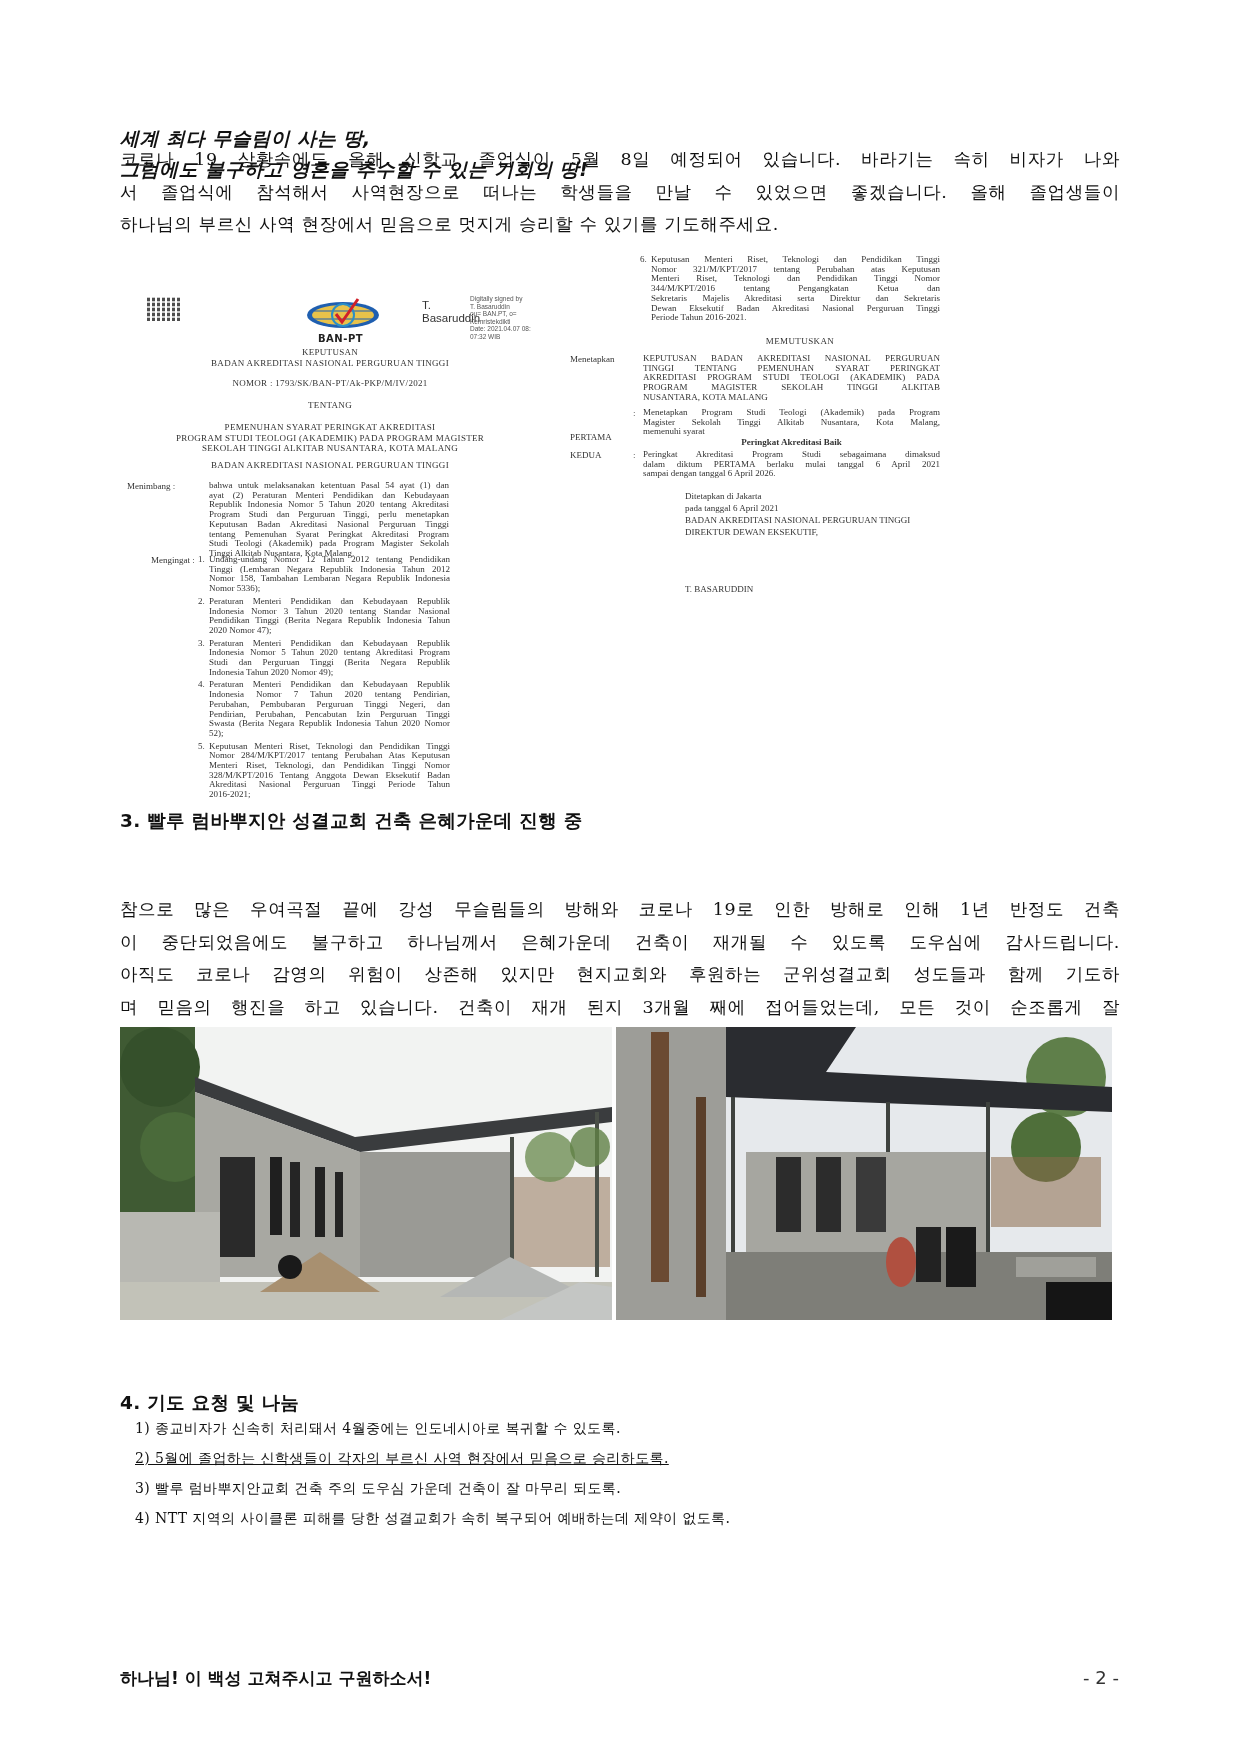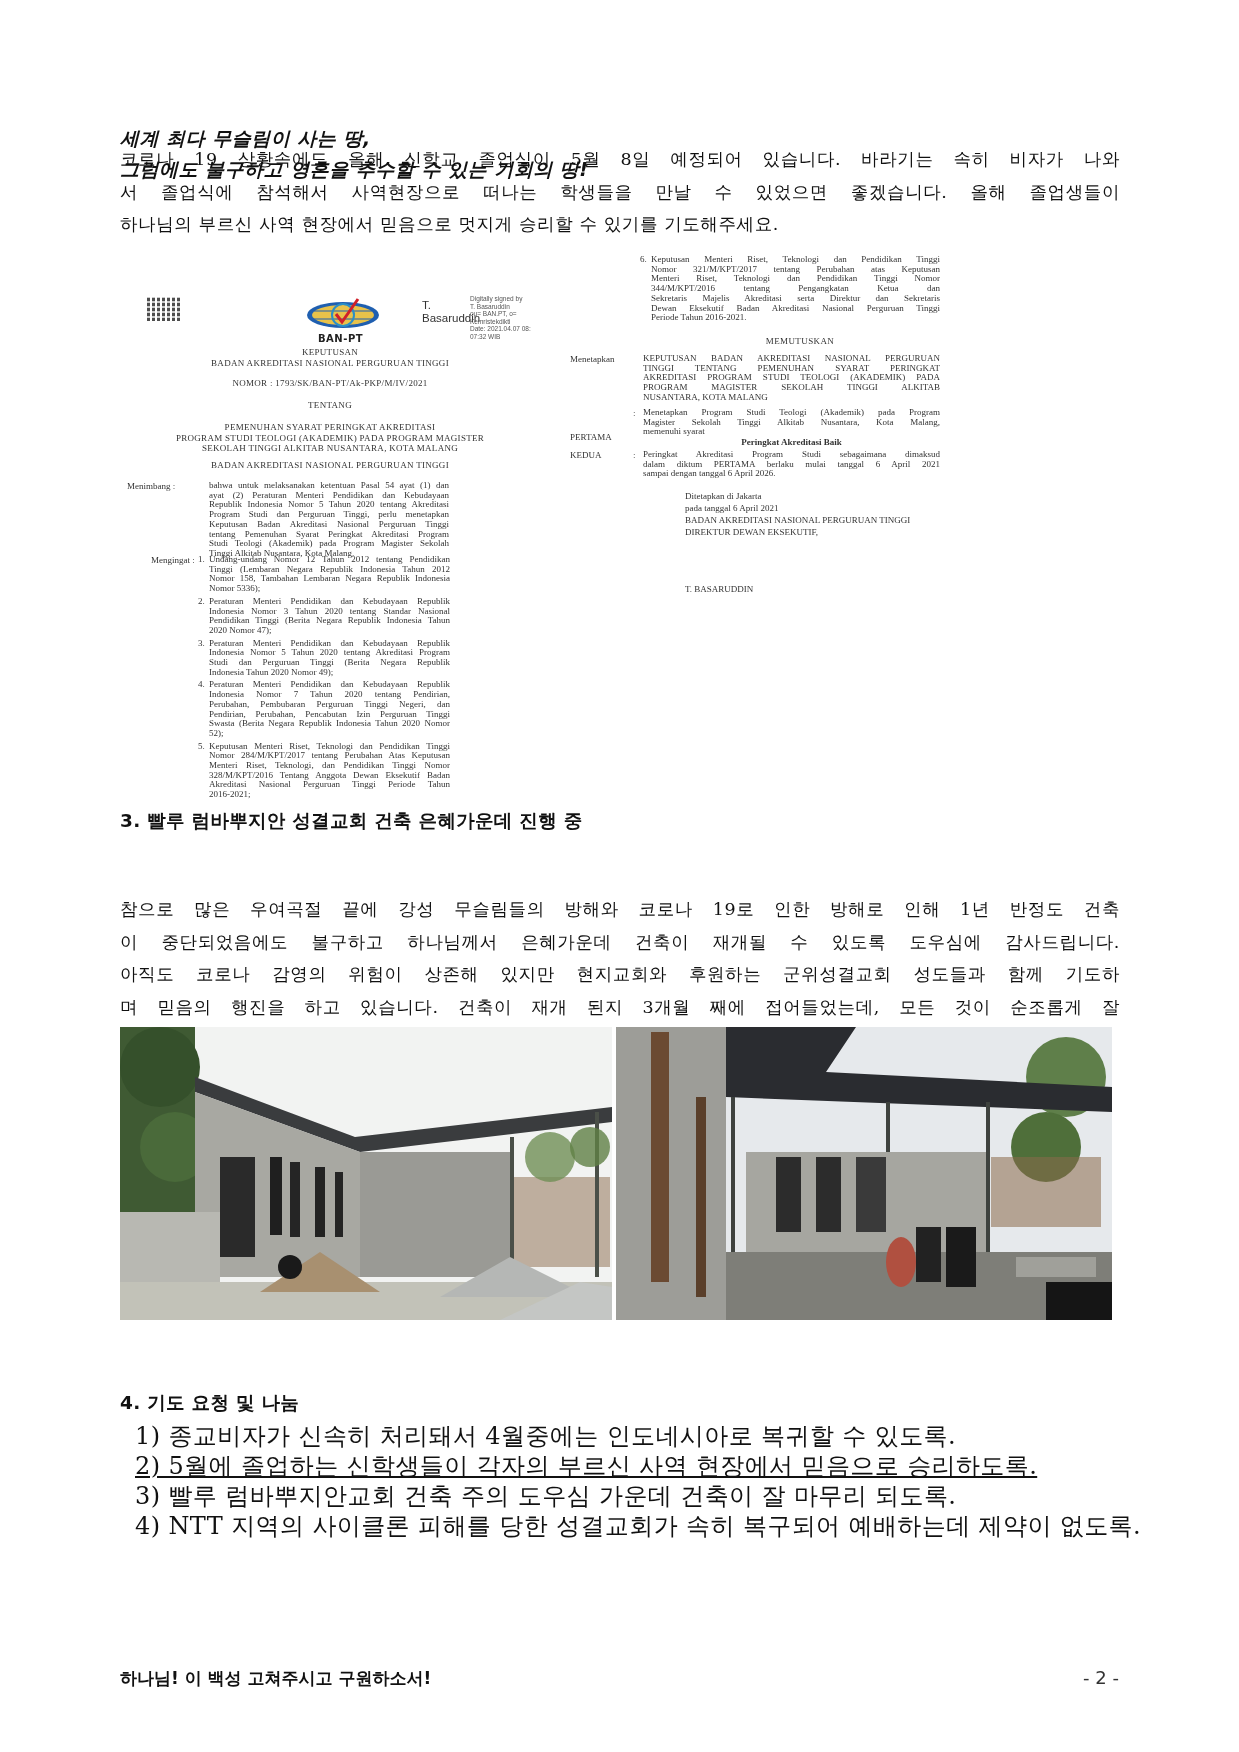--- a/index.html
+++ b/index.html
@@ -67,21 +67,21 @@
   .section-title { position: absolute; left: 120px; font-family: "DejaVu Sans", sans-serif; font-weight: bold; font-size: 18.5px; white-space: nowrap; letter-spacing: .3px; }
   .st3 { top: 808px; }
   .st4 { top: 1390px; }
 
   .photo { position: absolute; top: 1027px; height: 293px; overflow: hidden; }
   .photo1 { left: 120px; width: 492px; }
   .photo2 { left: 616px; width: 496px; }
   .photo svg { display: block; width: 100%; height: 100%; }
 
   .prayer-list { position: absolute; left: 120px; top: 1412px; width: 1000px; }
-  .prayer-item { position: absolute; left: 15px; font-family: "DejaVu Serif", serif; font-size: 24px; white-space: nowrap; letter-spacing: .4px; }
+  .prayer-item { position: absolute; left: 15px; font-family: "DejaVu Serif", serif; font-size: 14px; white-space: nowrap; letter-spacing: .4px; }
 
   .footer-motto { position: absolute; left: 120px; top: 1667px; font-family: "DejaVu Sans", sans-serif; font-weight: bold; font-size: 17px; white-space: nowrap; }
   .footer-page { position: absolute; right: 120px; top: 1667px; font-family: "DejaVu Sans", sans-serif; font-size: 18px; white-space: nowrap; color: #333; }
 </style>
 </head>
 <body>
 
 <div class="page">
 
   <div class="headline hl1">세계 최다 무슬림이 사는 땅,</div>

